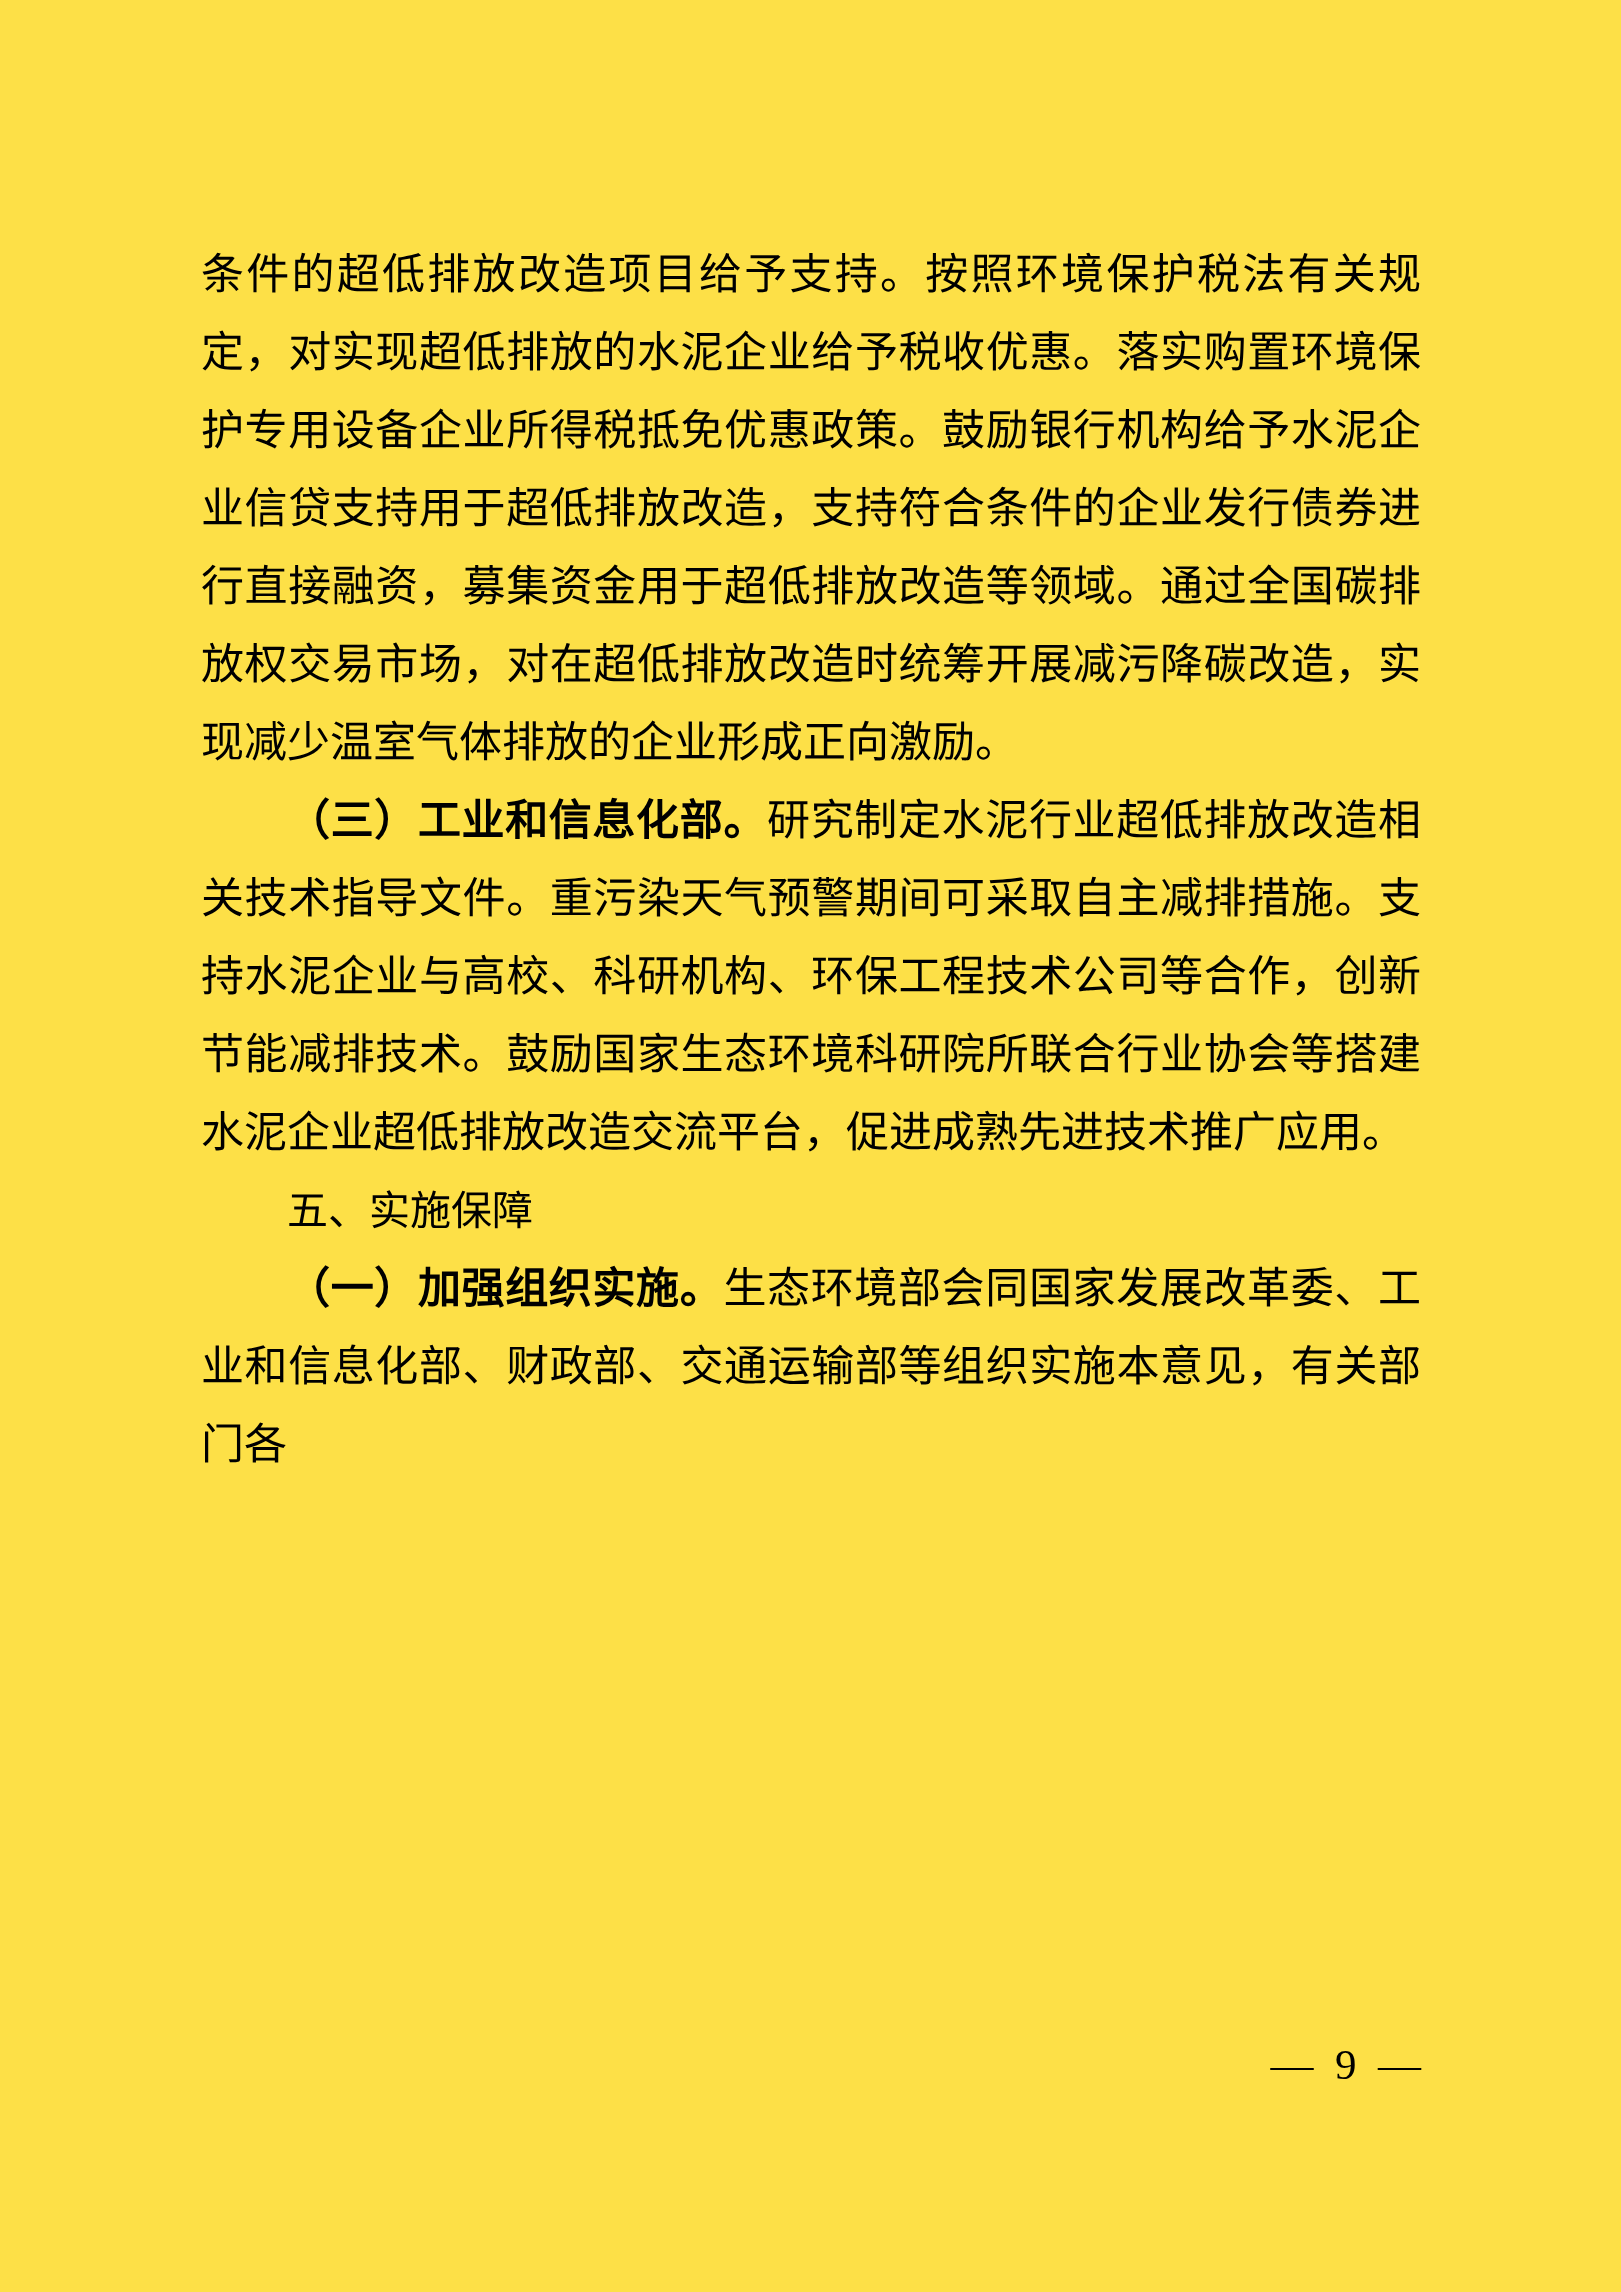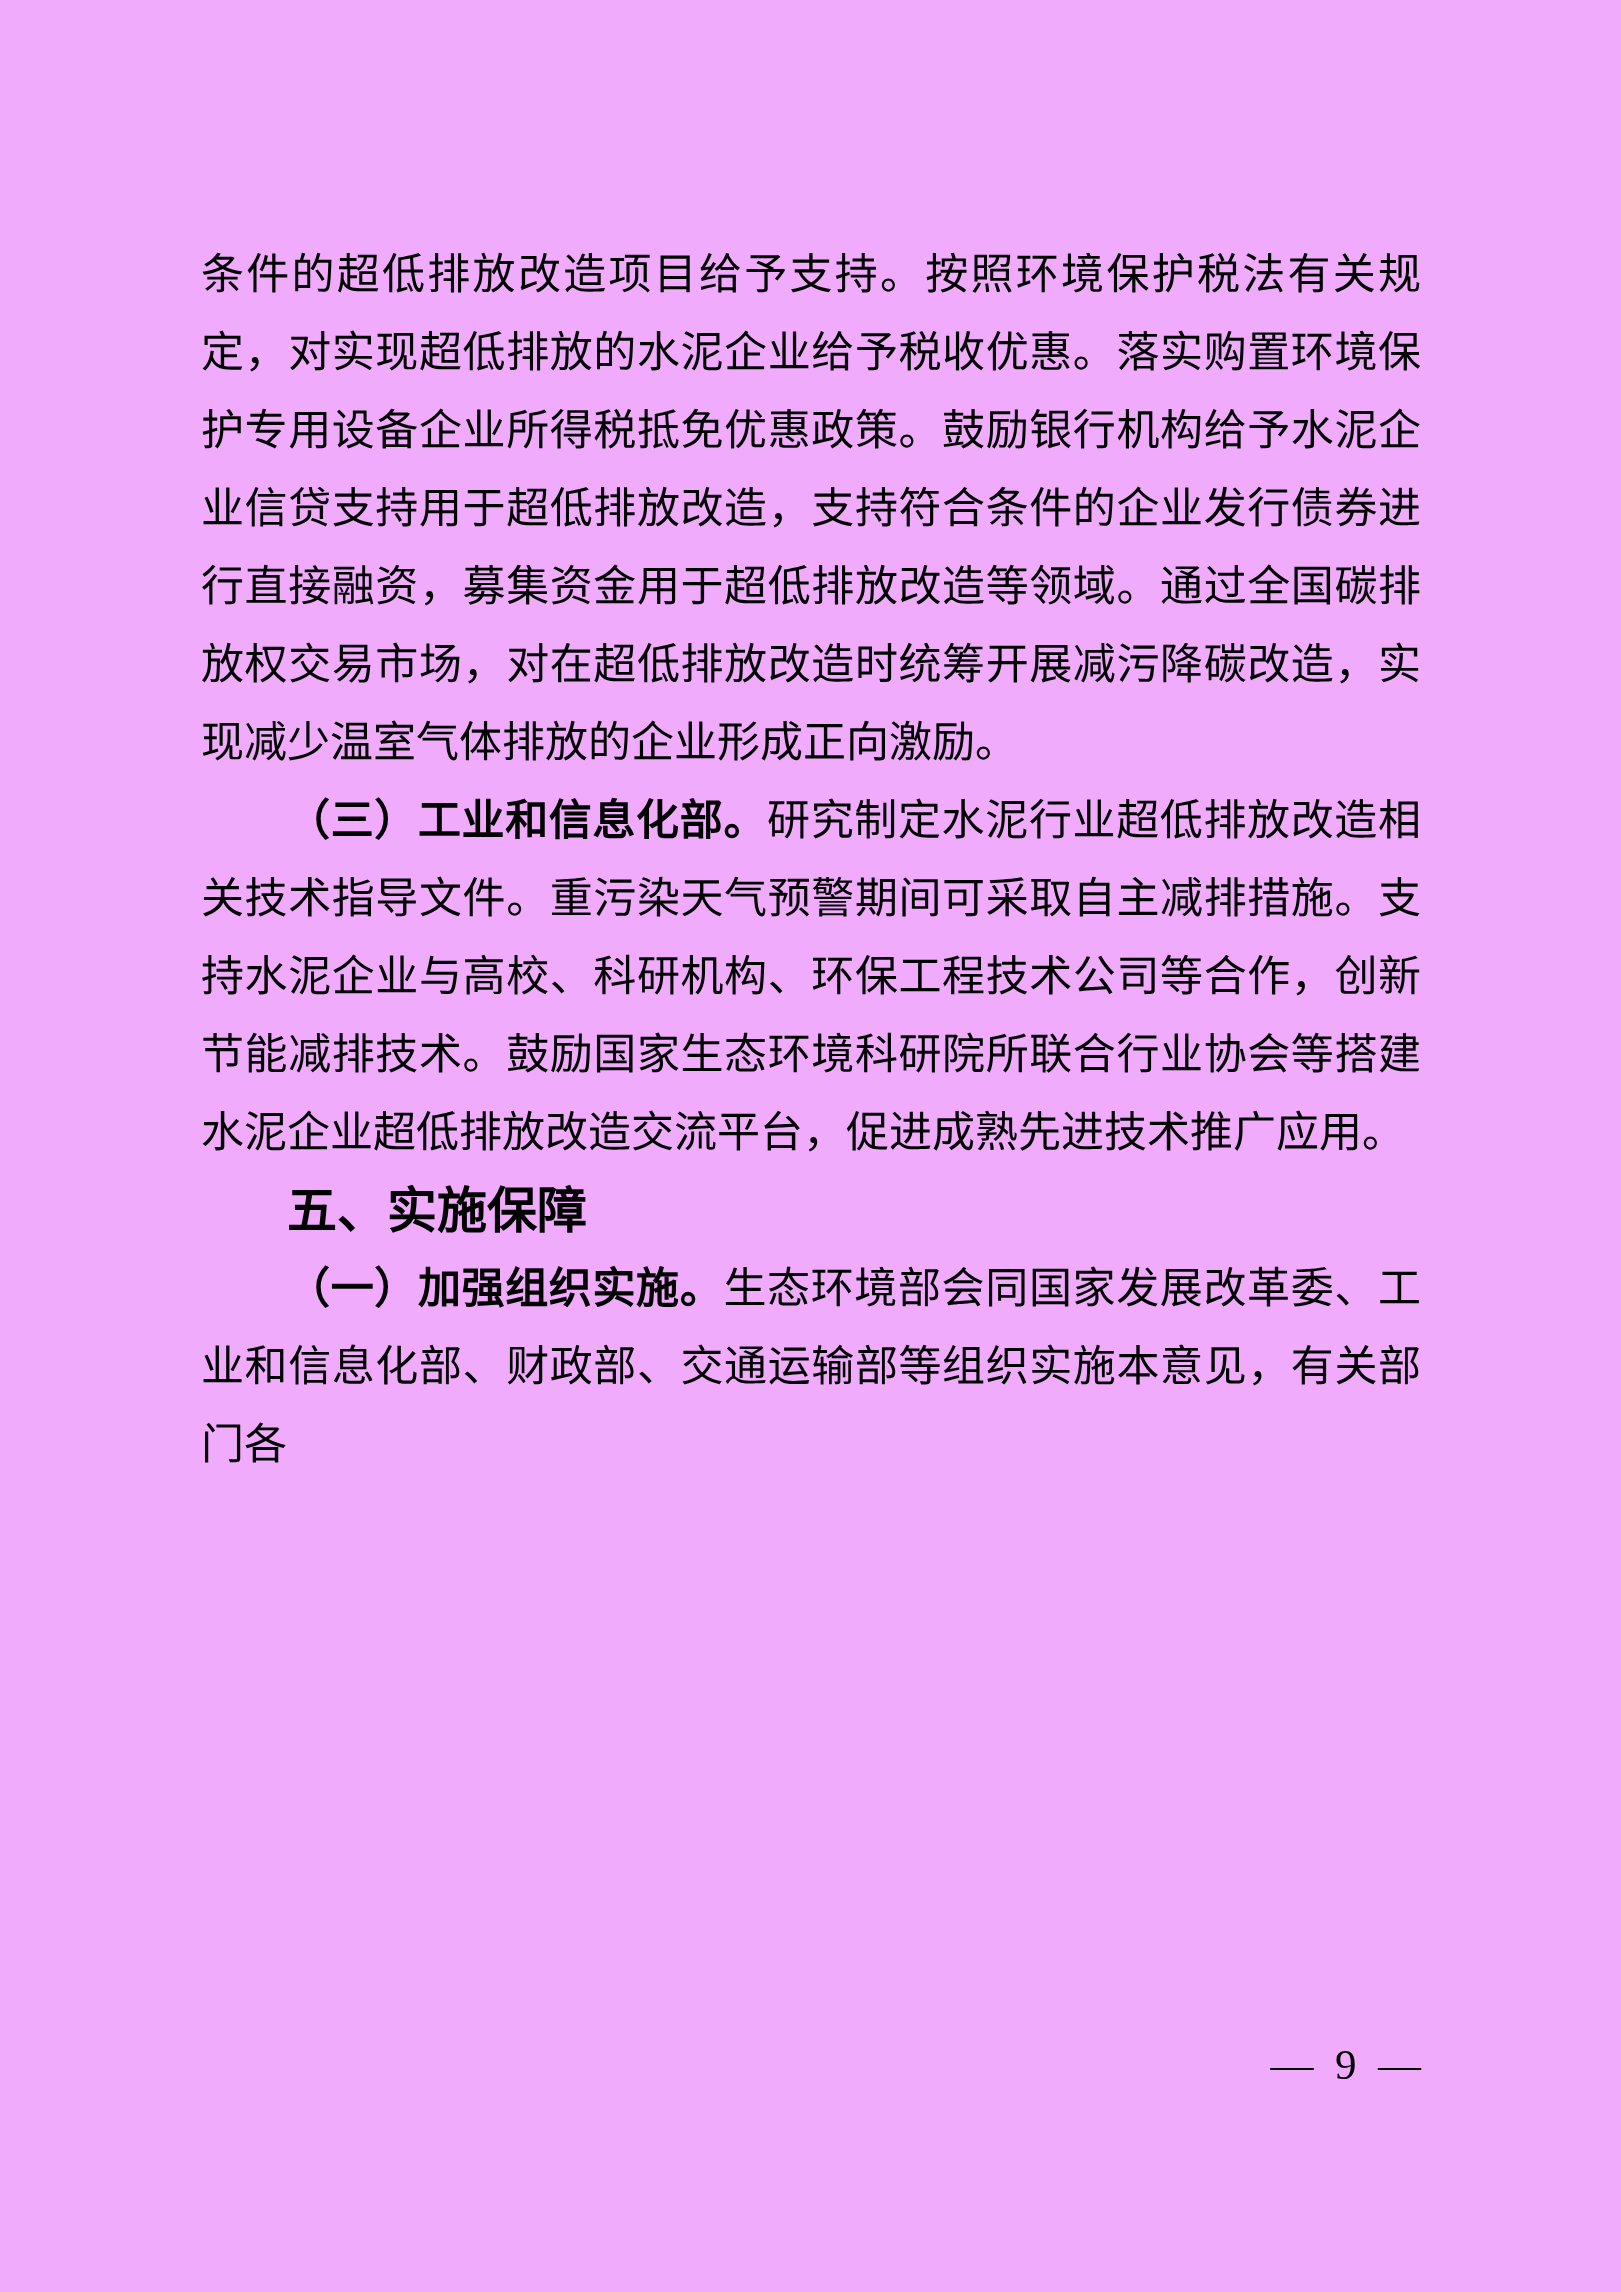--- a/index.html
+++ b/index.html
@@ -5,21 +5,21 @@
   html, body {
     margin: 0;
     padding: 0;
     background: #e8e8e8;
   }
   .page {
     position: relative;
     width: 1621px;
     height: 2293px;
     margin: 0 auto;
-    background: #f0abfc;
+    background: #fde047;
     overflow: hidden;
   }
   .doc {
     position: absolute;
     left: 201px;
     top: 236px;
     width: 1220px;
     color: #000000;
     font-family: "Liberation Serif", serif;
     font-size: 43px;
@@ -33,22 +33,22 @@
     padding: 0;
   }
   .indent {
     text-indent: 86px;
   }
   .lead {
     font-weight: bold;
   }
   .section-heading {
     font-family: "Liberation Sans", sans-serif;
-    font-weight: bold;
-    font-size: 50px;
+    font-weight: normal;
+    font-size: 41px;
     line-height: 78px;
     text-indent: 86px;
     margin: 0;
   }
   .page-number {
     position: absolute;
     top: 2041px;
     right: 200px;
     font-family: "Liberation Serif", serif;
     font-size: 43px;

